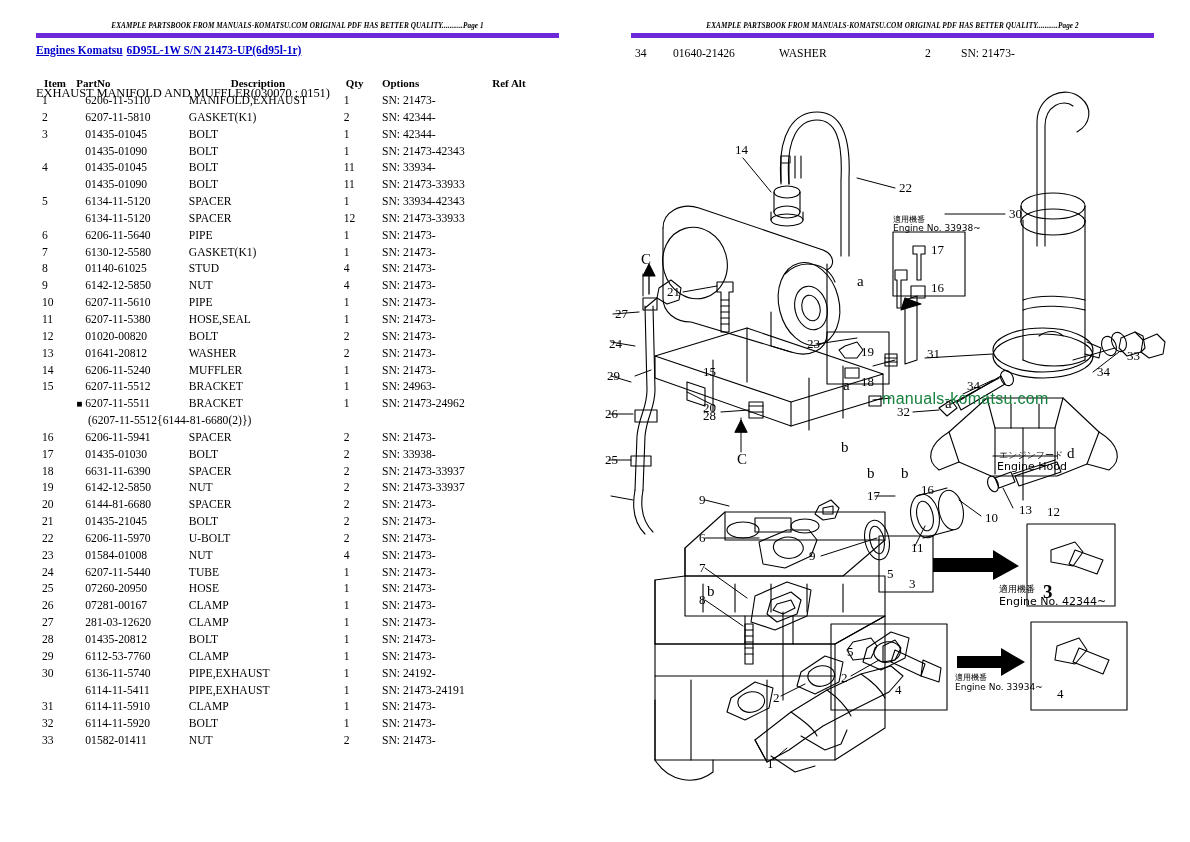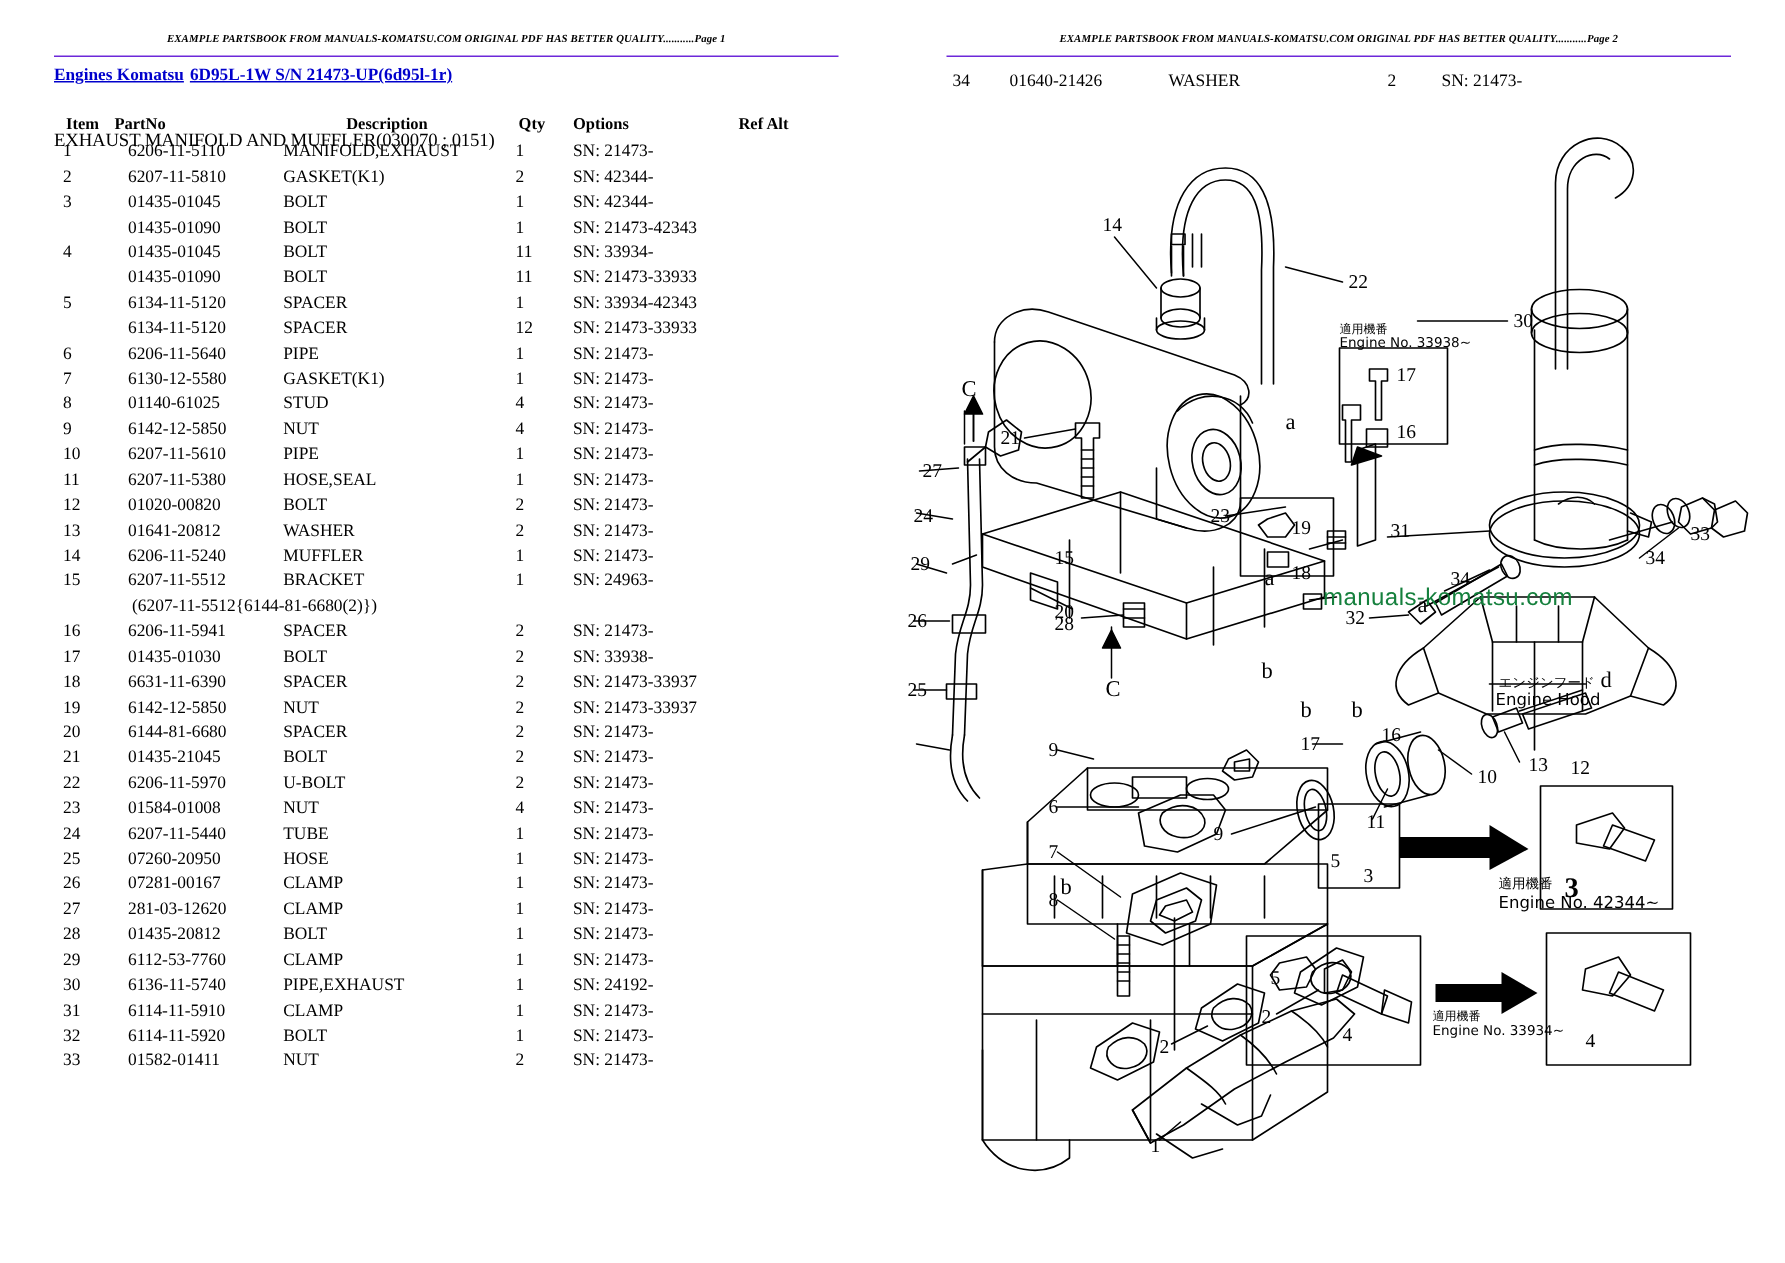--- a/index.html
+++ b/index.html
@@ -27,21 +27,21 @@
   #left-page  { left: 0px;   width: 595px; }
   #right-page { left: 595px; width: 595px; }
 
   
   .running-header {
     position: absolute;
     left: 36px;
     right: 36px;
     top: 22px;
     height: 16px;
-    border-bottom: 1px solid #6d28d9;
+    border-bottom: 5px solid #6d28d9;
     font-family: "Liberation Serif", "DejaVu Serif", serif;
     font-weight: bold;
     font-style: italic;
     font-size: 7.2px;
     letter-spacing: 0.1px;
     text-align: center;
     white-space: nowrap;
     overflow: hidden;
     padding-bottom: 2px;
   }
@@ -323,20 +323,28 @@
           </tr>
           <tr>
             <td class="col-item">15</td>
             <td class="col-part"><span class="marker"></span><span>6207-11-5512</span></td>
             <td class="col-desc">BRACKET</td>
             <td class="col-qty">1</td>
             <td class="col-opt">SN: 24963-</td>
             <td class="col-ref"></td>
           </tr>
           <tr>
+            <td class="col-item"></td>
+            <td class="col-part"><span class="marker marker-square"></span><span>6207-11-5511</span></td>
+            <td class="col-desc">BRACKET</td>
+            <td class="col-qty">1</td>
+            <td class="col-opt">SN: 21473-24962</td>
+            <td class="col-ref"></td>
+          </tr>
+          <tr>
             <td colspan="6" class="note-row"><span class="note-text">(6207-11-5512{6144-81-6680(2)})</span></td>
           </tr>
           <tr>
             <td class="col-item">16</td>
             <td class="col-part"><span class="marker"></span><span>6206-11-5941</span></td>
             <td class="col-desc">SPACER</td>
             <td class="col-qty">2</td>
             <td class="col-opt">SN: 21473-</td>
             <td class="col-ref"></td>
           </tr>
@@ -443,20 +451,28 @@
             <td class="col-qty">1</td>
             <td class="col-opt">SN: 21473-</td>
             <td class="col-ref"></td>
           </tr>
           <tr>
             <td class="col-item">30</td>
             <td class="col-part"><span class="marker"></span><span>6136-11-5740</span></td>
             <td class="col-desc">PIPE,EXHAUST</td>
             <td class="col-qty">1</td>
             <td class="col-opt">SN: 24192-</td>
+            <td class="col-ref"></td>
+          </tr>
+          <tr>
+            <td class="col-item"></td>
+            <td class="col-part"><span class="marker"></span><span>6114-11-5411</span></td>
+            <td class="col-desc">PIPE,EXHAUST</td>
+            <td class="col-qty">1</td>
+            <td class="col-opt">SN: 21473-24191</td>
             <td class="col-ref"></td>
           </tr>
           <tr>
             <td class="col-item">31</td>
             <td class="col-part"><span class="marker"></span><span>6114-11-5910</span></td>
             <td class="col-desc">CLAMP</td>
             <td class="col-qty">1</td>
             <td class="col-opt">SN: 21473-</td>
             <td class="col-ref"></td>
           </tr>

